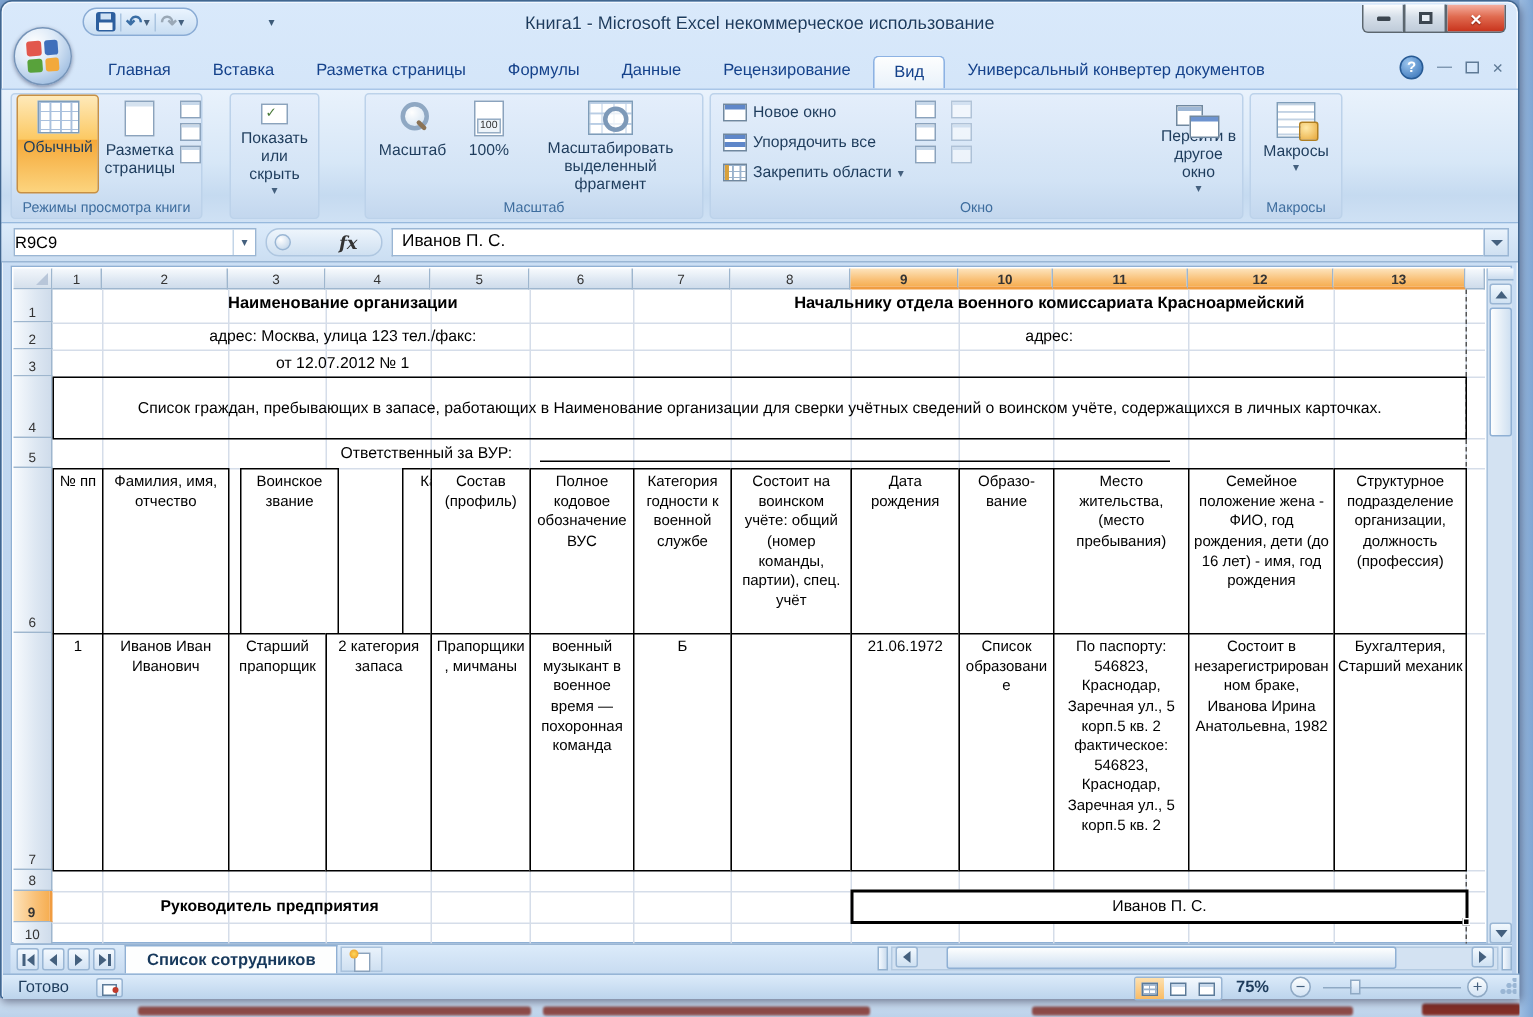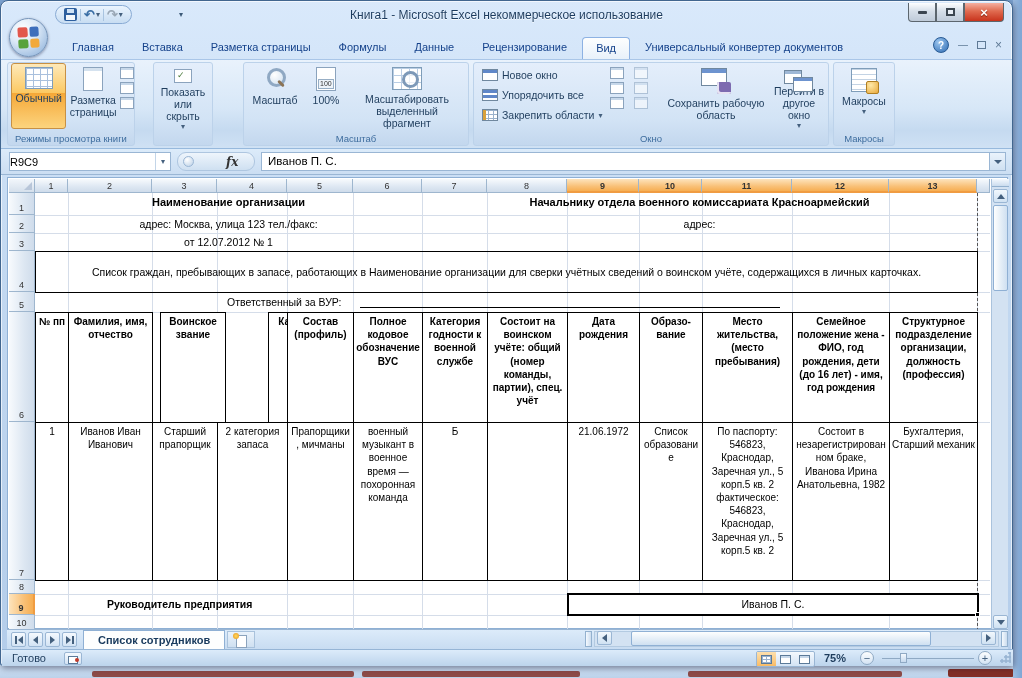--- a/index.html
+++ b/index.html
@@ -166,21 +166,21 @@
   .pagebreak { position:absolute; left:969px; top:15px; height:438px; width:0; border-left:1px dashed #555; }
 
   .doctext { position:absolute; font-size:10.5px; color:#000; text-align:center; }
   .b { font-weight:bold; }
   .row4box { position:absolute; left:27px; top:73px; width:943px; height:42px; border:1px solid #000;
     display:flex; align-items:center; justify-content:center; font-size:10.5px; text-align:center; padding:0 8px; }
   .uline { position:absolute; left:352px; top:112px; width:420px; height:18px; border-bottom:1px solid #000; }
 
   .tc { position:absolute; border:1px solid #000; background:#fff; font-size:10px; line-height:1.32;
     text-align:center; padding:2px 2px 0; overflow:hidden; overflow-wrap:break-word; }
-  .tc.th { font-weight:bold; top:134px; height:111px; }
+  .tc.th { font-weight:normal; top:134px; height:111px; }
   .tc.tdd { top:244px; height:159px; }
 
   .selbox { position:absolute; left:559px; top:415px; width:412px; height:23px; border:2px solid #000; background:#fff;
     font-size:10.5px; text-align:center; line-height:19px; }
   .selhandle { position:absolute; left:967px; top:434px; width:5px; height:5px; background:#000; border:1px solid #fff; }
 
   
   .vscroll { position:absolute; left:983px; top:1px; width:17px; height:451px; background:#d3e2f2; border-left:1px solid #aac3dd; }
   .vs-split { position:absolute; left:0; top:0; width:17px; height:8px; background:linear-gradient(#f4f9fe,#cbdcEE); border-bottom:1px solid #93b1cf; }
   .sbtn { position:absolute; left:1px; width:15px; height:14px; border:1px solid #9ab6d4; border-radius:2px;
@@ -365,24 +365,20 @@
         <div class="stack" style="position:absolute;left:136px;top:0;">
           <span class="ic-sm"></span>
           <span class="ic-sm"></span>
           <span class="ic-sm"></span>
         </div>
         <div class="stack" style="position:absolute;left:160px;top:0;opacity:.55;">
           <span class="ic-sm"></span>
           <span class="ic-sm"></span>
           <span class="ic-sm"></span>
         </div>
-        <div class="bigbtn" style="position:absolute;left:186px;top:1px;width:112px;">
-          <span class="ic-savews"></span>
-          <span class="lbl">Сохранить рабочую область</span>
-        </div>
         <div class="bigbtn" style="position:absolute;left:296px;top:1px;width:58px;">
           <span class="ic-switch"></span>
           <span class="lbl">Перейти в другое окно</span>
           <span style="font-size:8px;color:#44607e;">▾</span>
         </div>
         <div class="rg-label">Окно</div>
       </div>
 
       <div class="rgroup" style="left:832px;width:62px;">
         <div class="rg-body">

